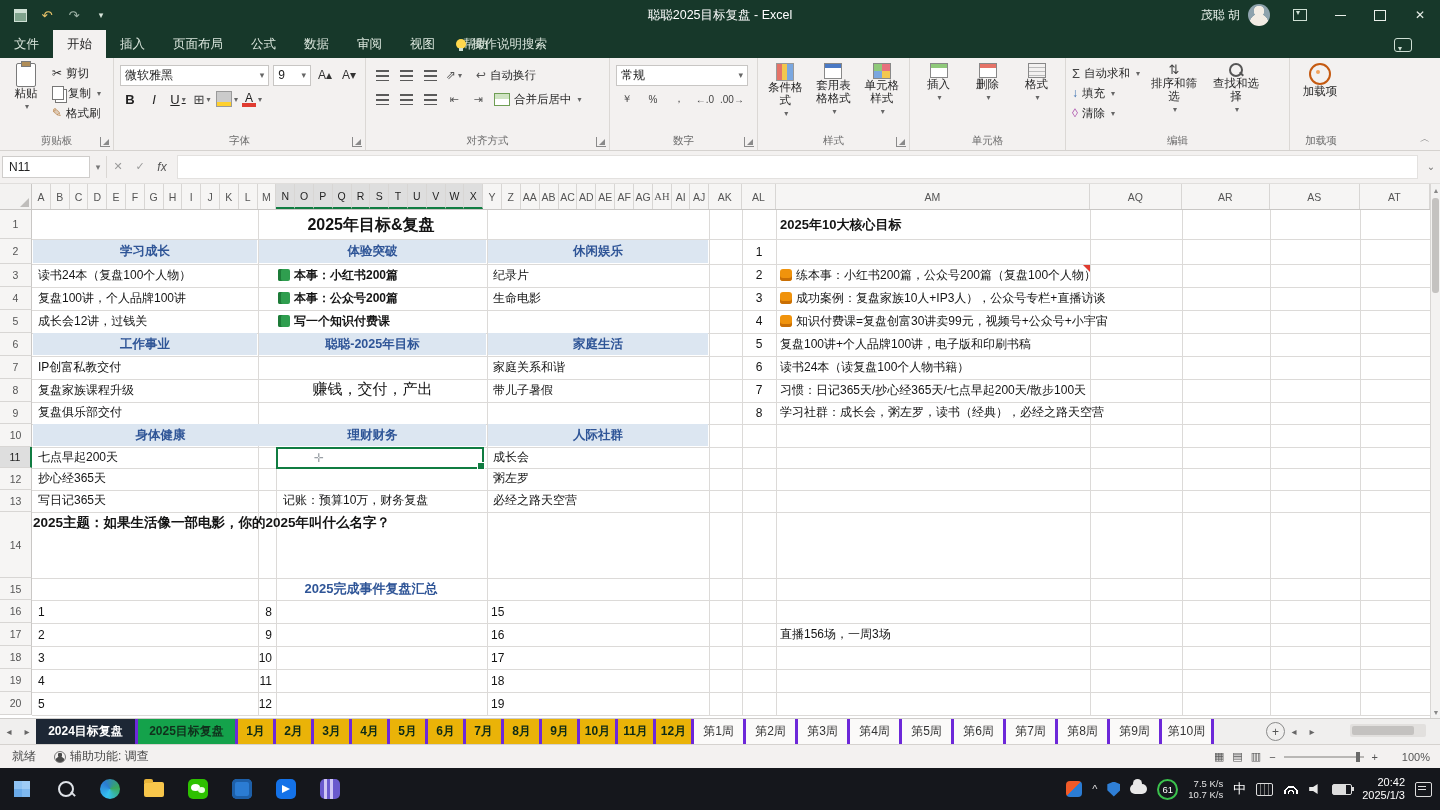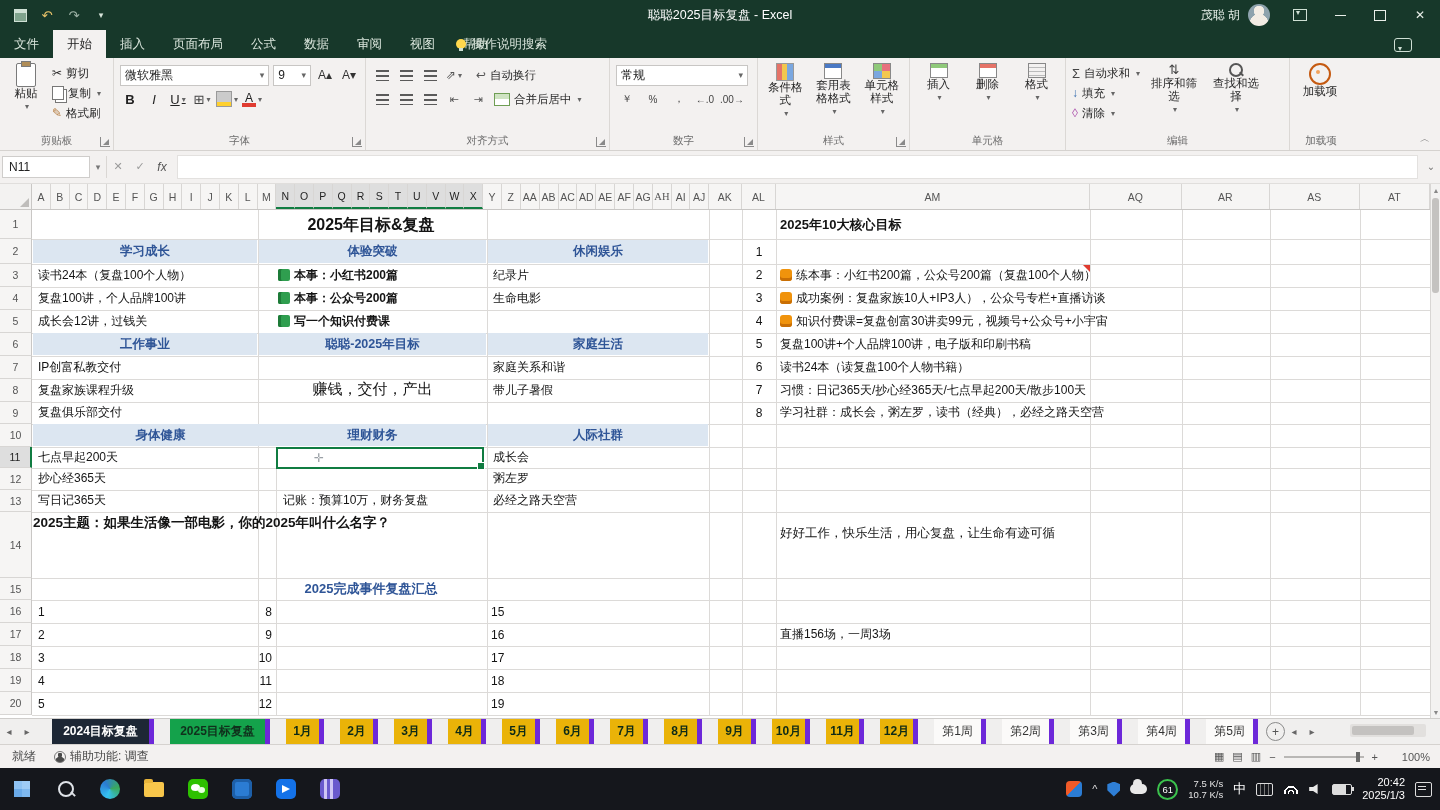--- a/index.html
+++ b/index.html
@@ -112,21 +112,21 @@
   #comment-flag{position:absolute;left:1083px;top:265px;width:0;height:0;border-top:7px solid #e03b2f;border-left:7px solid transparent;z-index:7;}
   
   #vscroll{position:absolute;right:0;top:184px;width:10px;height:534px;background:#f3f2f1;border-left:1px solid #d8d6d4;box-sizing:border-box;z-index:30;}
   .varrow{width:10px;height:12px;font-size:7px;color:#888;display:flex;align-items:center;justify-content:center;}
   #vthumb{position:absolute;left:1px;top:14px;width:7px;height:95px;background:#c4c2c0;border-radius:3px;}
   #vdown{position:absolute;bottom:0;}
   
   #tabbar{position:absolute;left:0;top:718px;width:1440px;height:26px;background:#f0efee;border-top:1px solid #cfcdcb;display:flex;align-items:stretch;z-index:31;box-sizing:border-box;}
   .tnav{width:18px;display:flex;align-items:center;justify-content:center;font-size:10px;color:#666;flex:none;}
   #stabs{display:flex;overflow:hidden;width:1222px;flex:none;}
-  .stab{flex:none;display:flex;align-items:center;justify-content:center;font-size:12px;color:#333;border-right:5px solid #6d28d9;box-sizing:border-box;padding:8px 4px;white-space:nowrap;overflow:hidden;margin-left:16px;}
+  .stab{flex:none;display:flex;align-items:center;justify-content:center;font-size:12px;color:#333;border-right:3px solid #6d28d9;box-sizing:border-box;padding:8px 4px;white-space:nowrap;overflow:hidden;}
   .t-dark{background:#1d2735;color:#fff;width:102px;font-weight:bold;}
   .t-green{background:#14a24b;color:#10301c;width:100px;font-weight:bold;}
   .t-month{background:#eab308;color:#0d2a17;width:38px;font-weight:bold;}
   .t-week{background:#fbfaf9;width:52px;}
   .newsheet{width:17px;height:17px;border:1px solid #8a8a8a;border-radius:50%;align-self:center;margin-left:8px;display:flex;align-items:center;justify-content:center;font-size:12px;color:#555;flex:none;}
   #hscroll{position:absolute;right:14px;top:724px;width:76px;height:13px;background:#e2e0de;border-radius:2px;z-index:32;}
   #hthumb{position:absolute;left:2px;top:2px;width:62px;height:9px;background:#c4c2c0;border-radius:2px;}
   
   #statusbar{position:absolute;left:0;top:744px;width:1440px;height:24px;background:#f3f1f0;border-top:1px solid #d5d2cf;display:flex;align-items:center;font-size:12px;color:#4a4a4a;z-index:33;box-sizing:border-box;}
   .i-person{width:10px;height:10px;border-radius:50%;background:radial-gradient(circle at 50% 30%,#4a4a4a 0 2px,transparent 2.5px),radial-gradient(circle at 50% 95%,#4a4a4a 0 4.5px,transparent 5px);border:1px solid #777;margin-right:4px;}
@@ -599,21 +599,20 @@
       <span>成功案例：复盘家族10人+IP3人），公众号专栏+直播访谈</span>
     </div>
   <div class="cell ov" style="left:780px;top:310px;width:306px;height:22px;">
       <span class="odot"></span>
       <span>知识付费课=复盘创富30讲卖99元，视频号+公众号+小宇宙</span>
     </div>
   <div class="cell ov" style="left:780px;top:333px;width:306px;height:22px;">复盘100讲+个人品牌100讲，电子版和印刷书稿</div>
   <div class="cell ov" style="left:780px;top:356px;width:306px;height:22px;">读书24本（读复盘100个人物书籍）</div>
   <div class="cell ov" style="left:780px;top:379px;width:306px;height:22px;">习惯：日记365天/抄心经365天/七点早起200天/散步100天</div>
   <div class="cell ov" style="left:780px;top:402px;width:306px;height:21px;">学习社群：成长会，粥左罗，读书（经典），必经之路天空营</div>
-  <div class="cell ov" style="left:780px;top:524px;width:306px;height:19px;font-size:12.5px;">好好工作，快乐生活，用心复盘，让生命有迹可循</div>
   <div class="cell ov" style="left:780px;top:623px;width:306px;height:22px;">直播156场，一周3场</div>
 
   <div class="cell ov" style="left:33px;top:513px;width:676px;height:20px;font-size:13.5px;font-weight:bold;">2025主题：如果生活像一部电影，你的2025年叫什么名字？</div>
   <div class="cell center bluebold" style="left:33px;top:578px;width:676px;height:21px;font-size:13px;">2025完成事件复盘汇总</div>
 
   <div class="abs" style="left:38px;top:600px;width:60px;z-index:5;">
 
   <div class="listnum">1</div>
       <div class="listnum">2</div>
       <div class="listnum">3</div>

